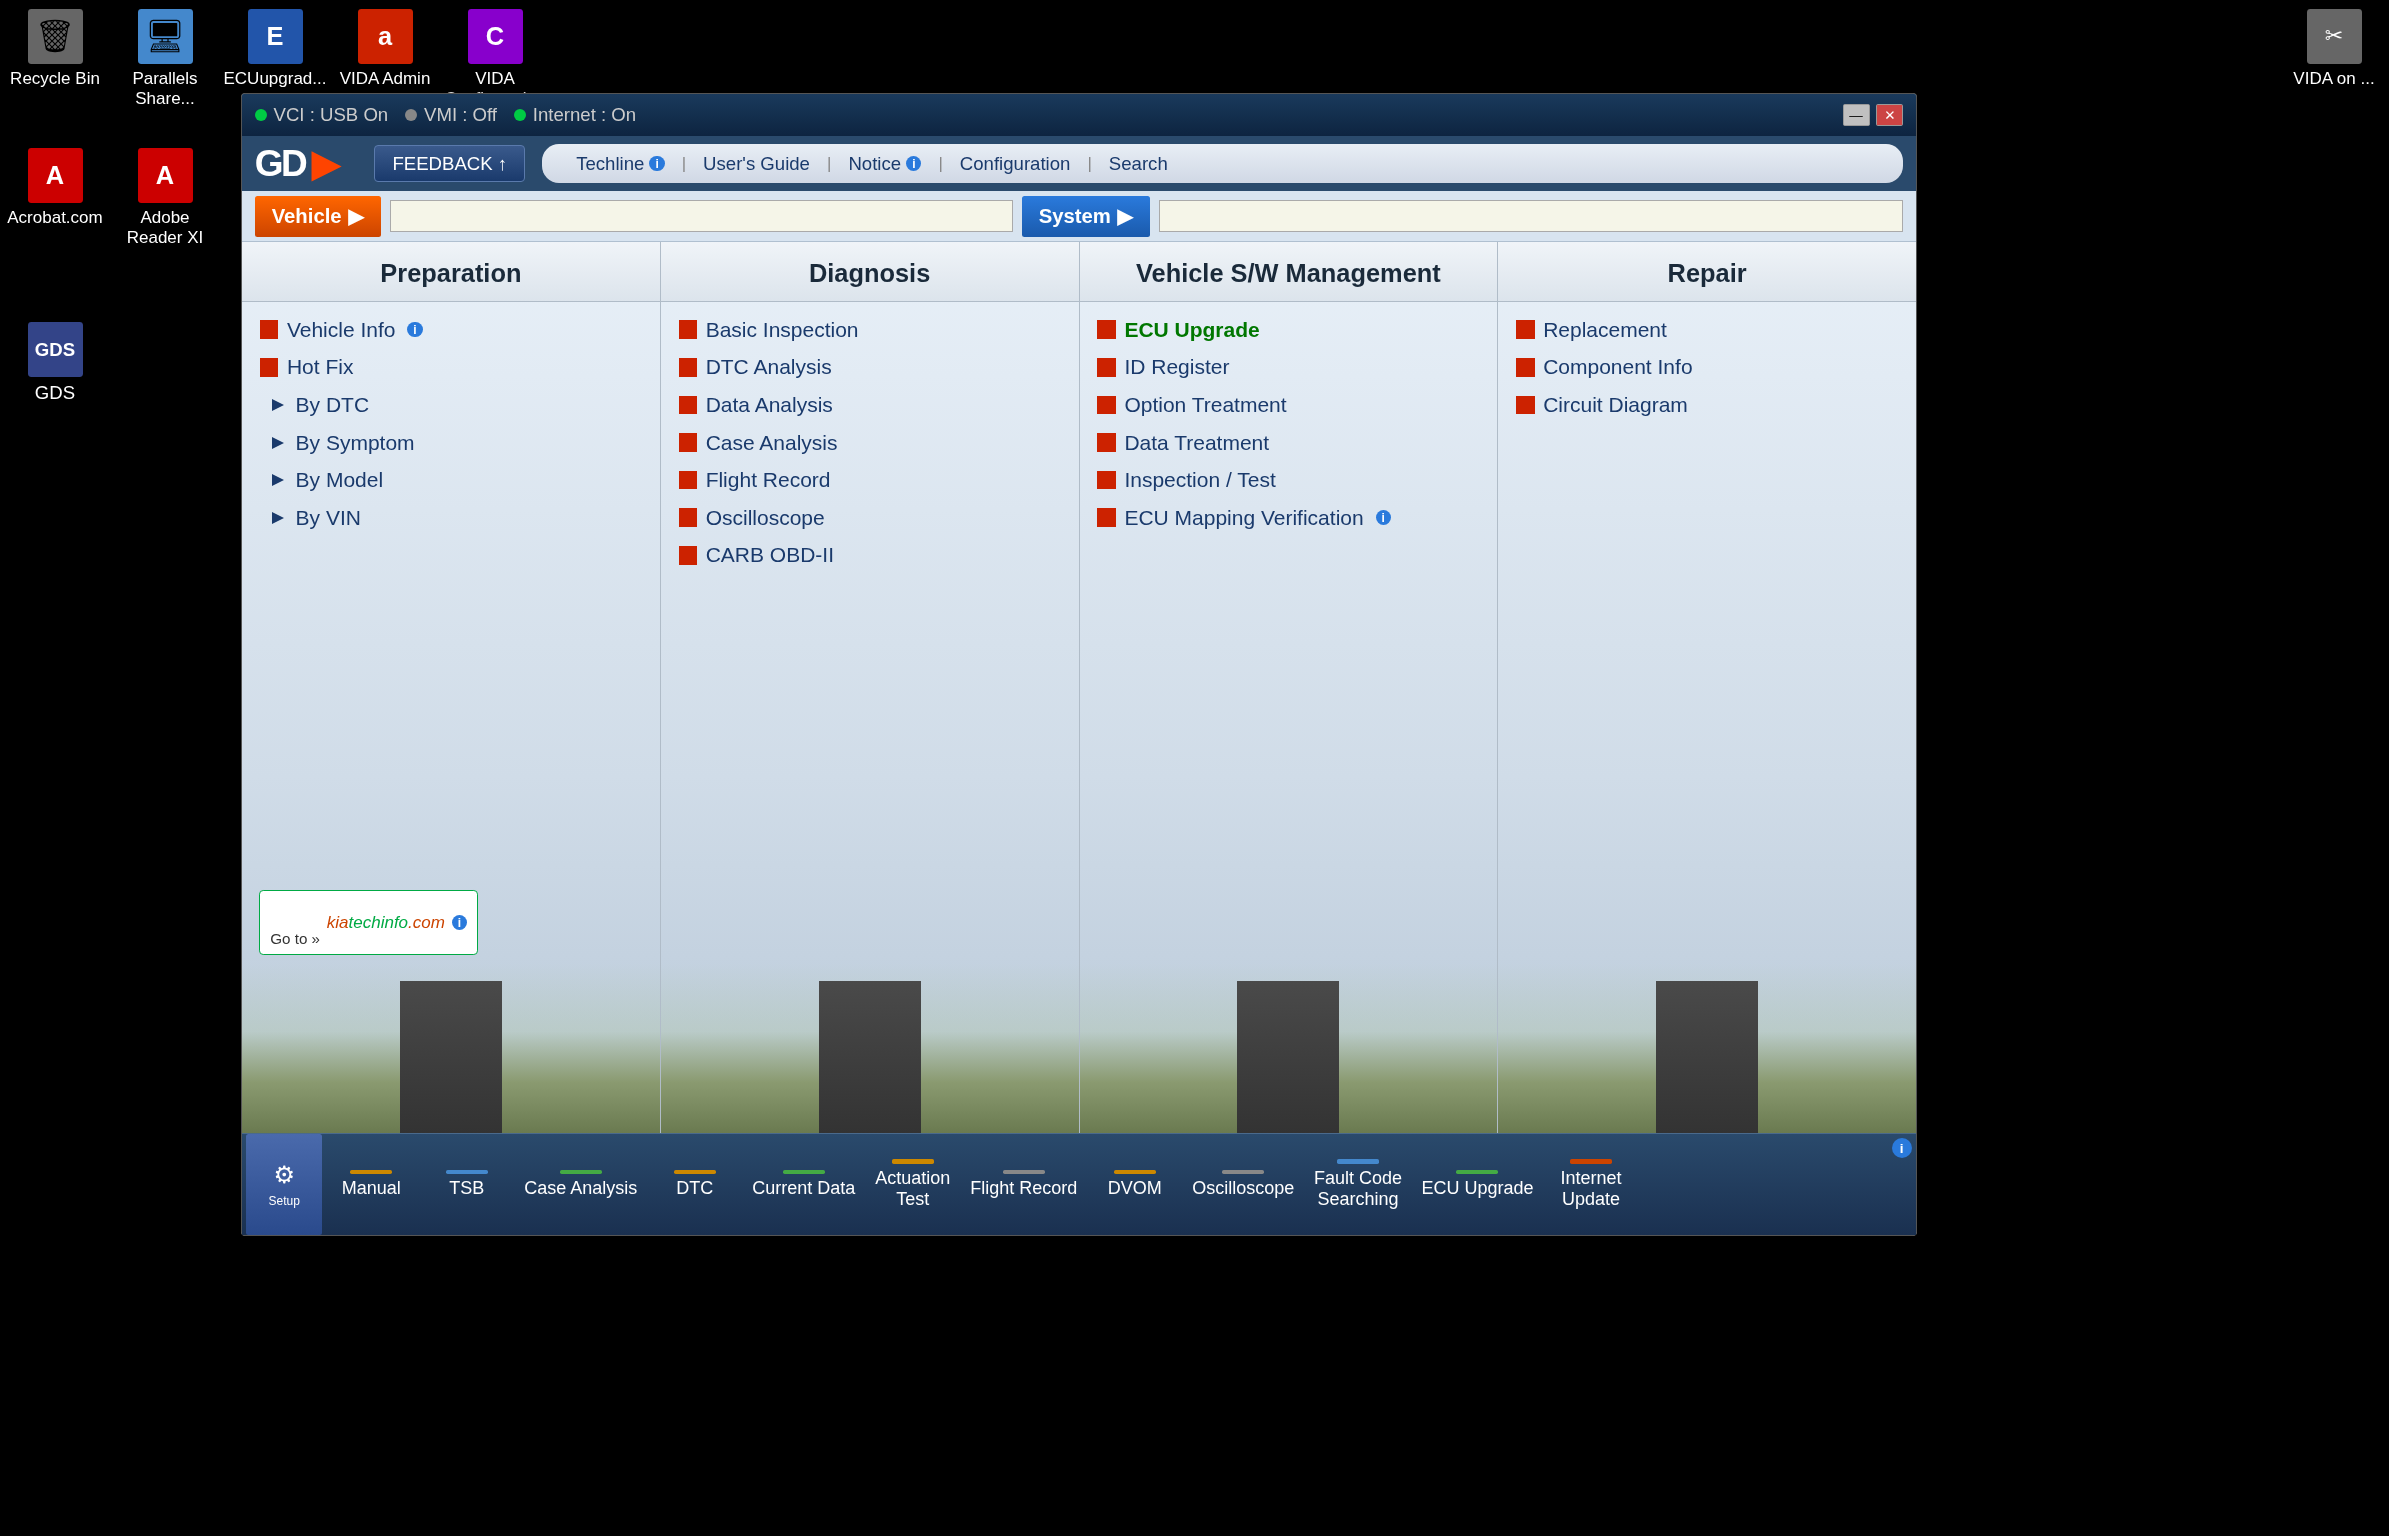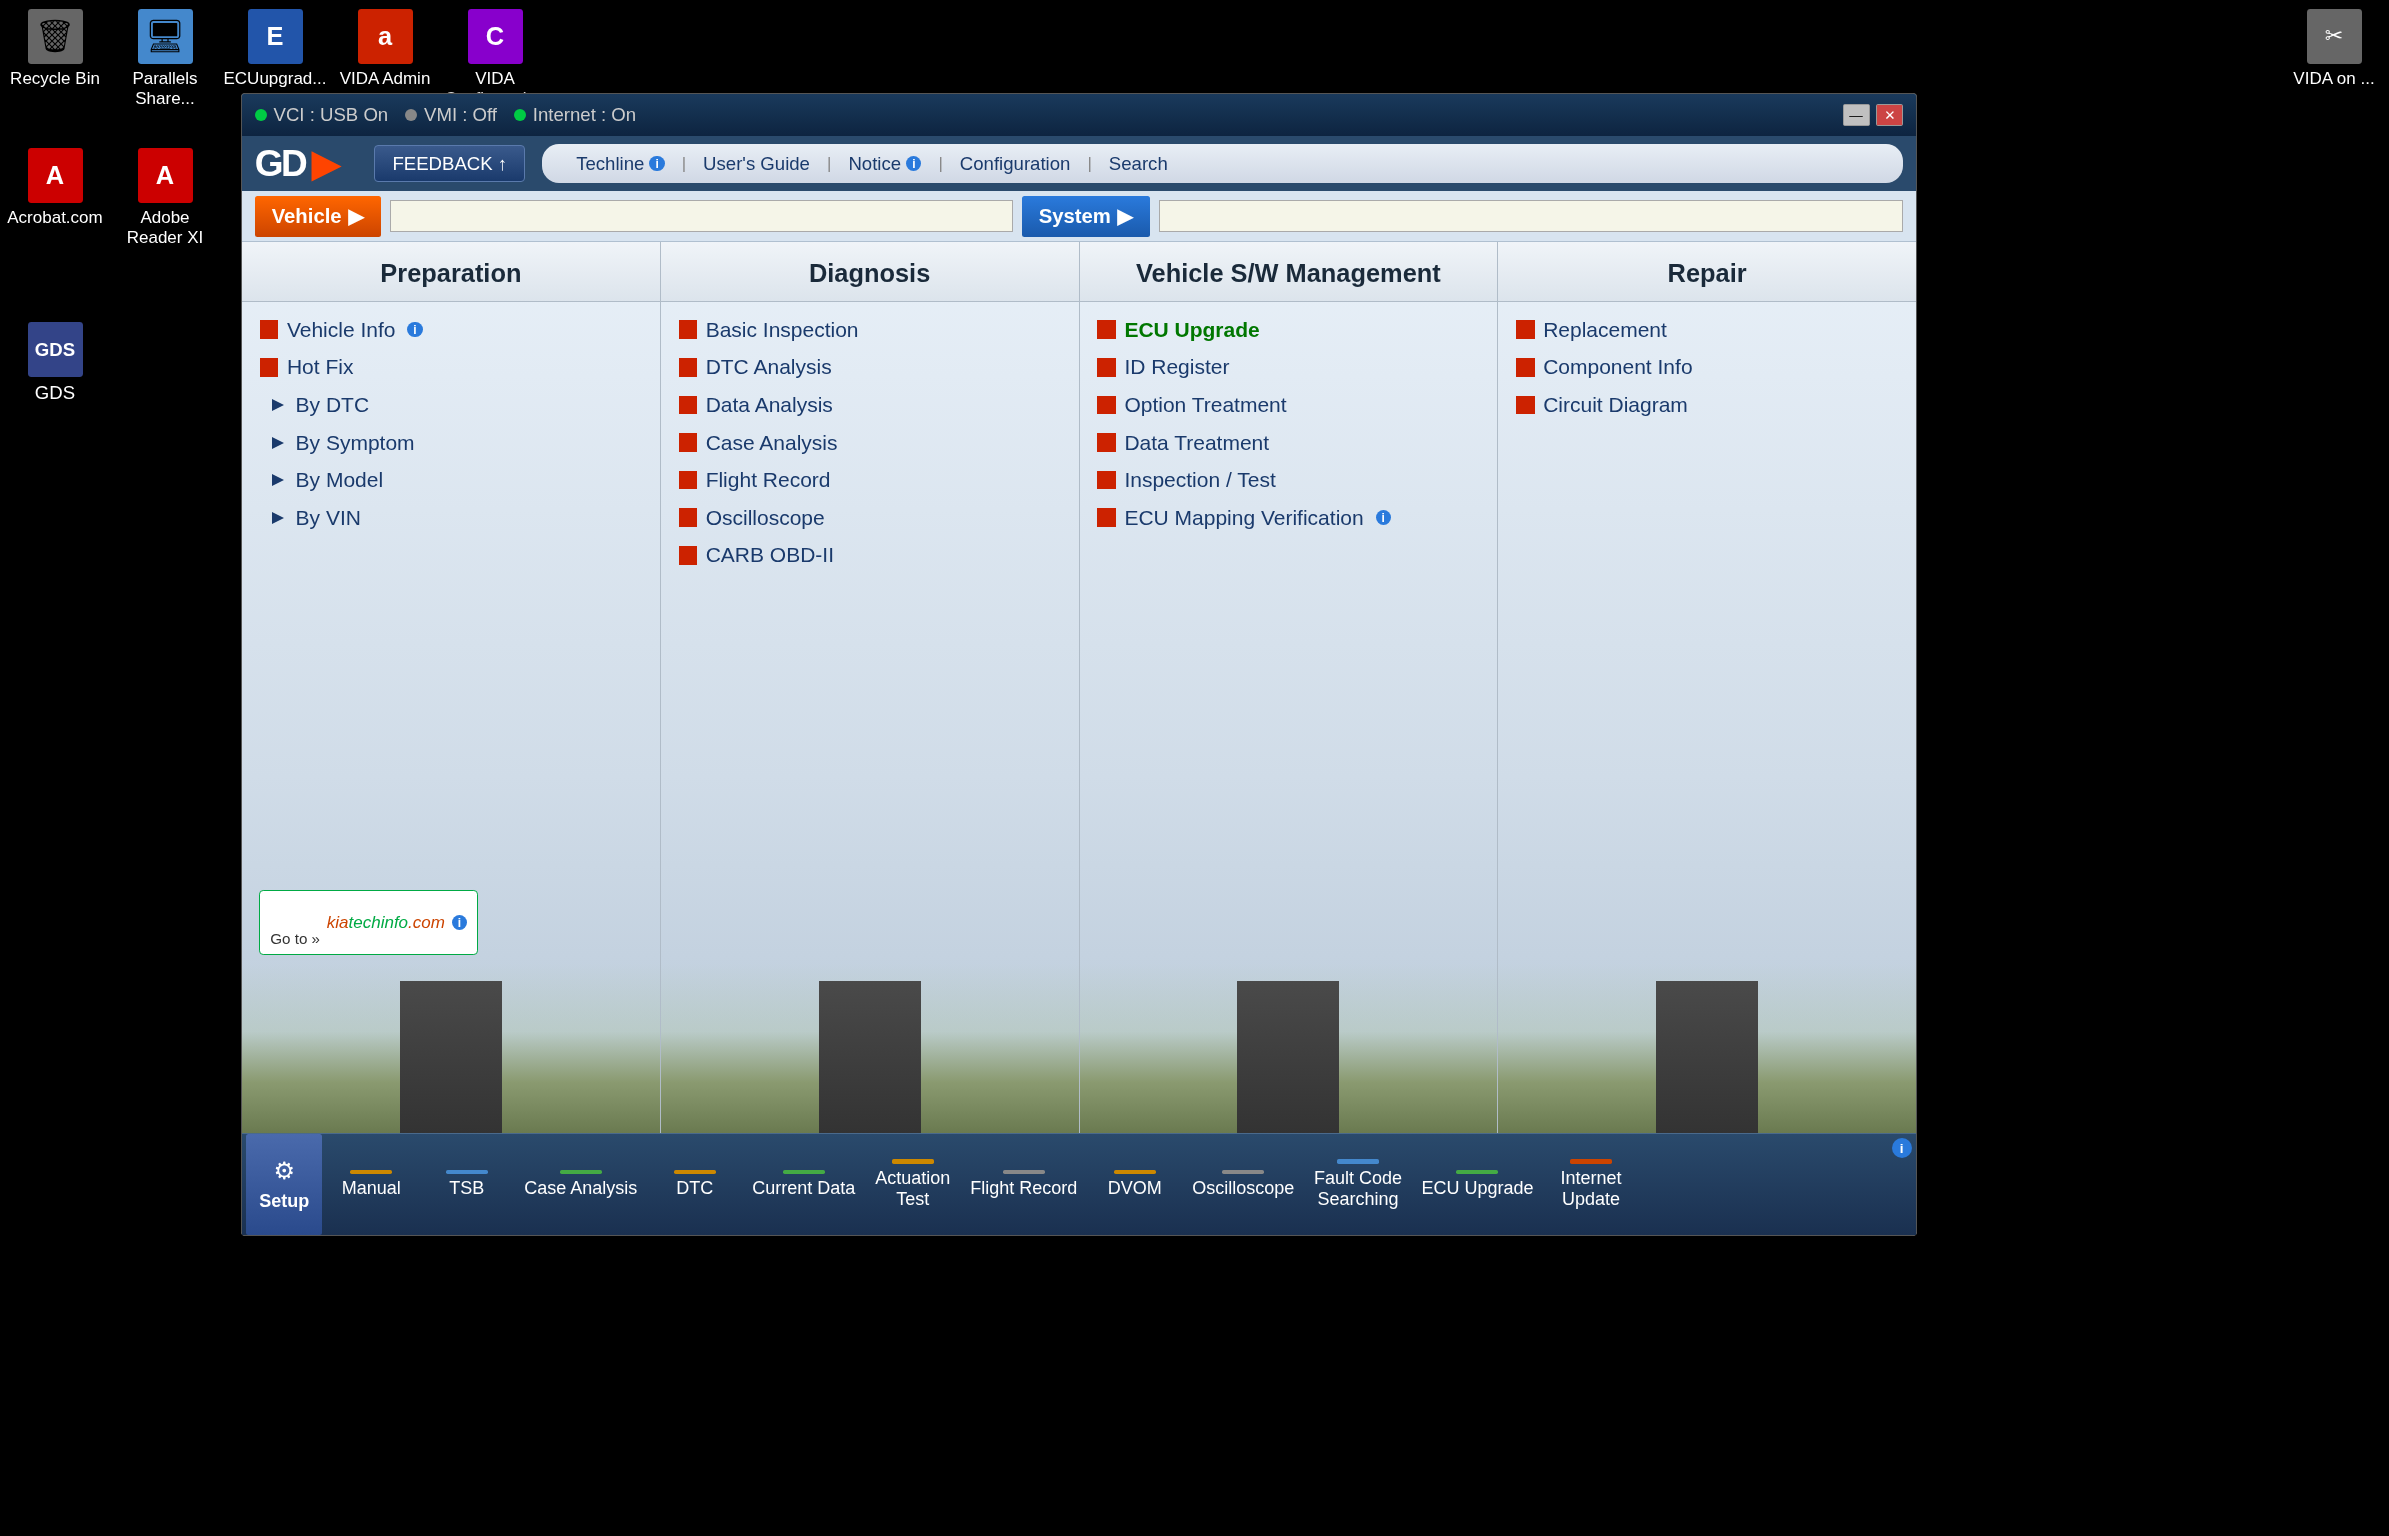--- a/index.html
+++ b/index.html
@@ -595,21 +595,21 @@
         <div class="road-strip"></div>
       </div>
     </div>
 
   </div>
 
   <div class="bottom-bar" style="position:relative;">
 
     <div class="setup-tab">
       <div style="font-size:24px;">⚙</div>
-      <span style="font-size:18px;font-weight:bold;">Setup</span>
+      <span style="font-size:12px;">Setup</span>
     </div>
 
     <div class="bottom-tab">
       <div style="width:42px;height:4.2px;background:#cc8800;border-radius:1.7px;"></div>
       <span style="font-size:18px;color:white;">Manual</span>
     </div>
     <div class="bottom-tab">
       <div style="width:42px;height:4.2px;background:#4488cc;border-radius:1.7px;"></div>
       <span style="font-size:18px;color:white;">TSB</span>
     </div>

